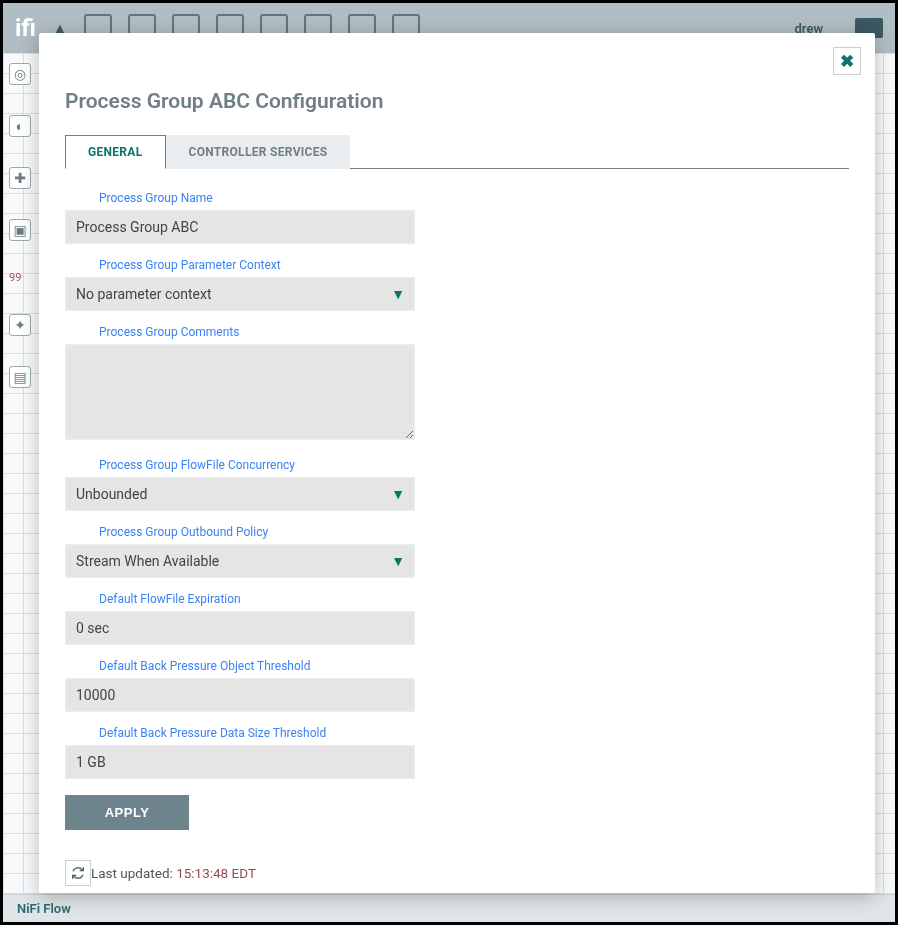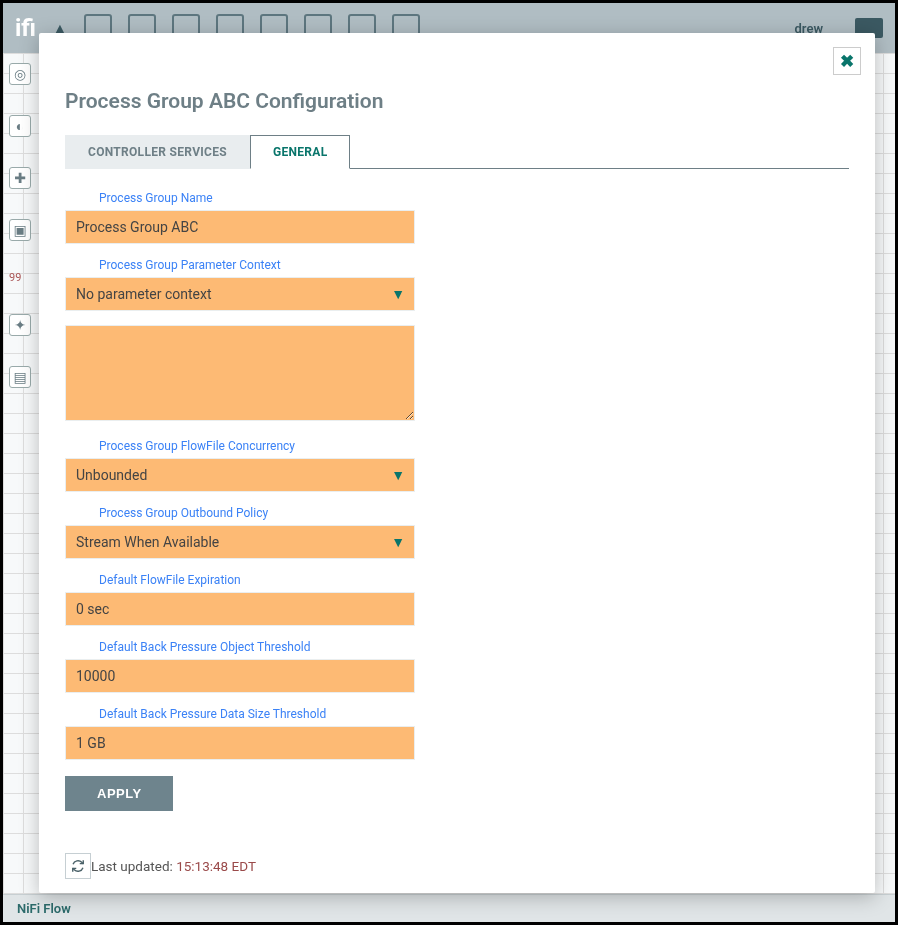--- a/index.html
+++ b/index.html
@@ -115,21 +115,21 @@
   .field { width:350px; }
   .field-label {
     font-size:12px;
     color:#3b82f6;
     margin-bottom:5px;
     display:block;
     margin-left:34px;
   }
   .text-input, .select, .textarea {
     width:100%;
-    background:#fdba74;
+    background:#e5e5e5;
     border:1px solid #eaeeef;
     padding:8px 10px;
     font-size:14px;
     color:#444;
     font-family:inherit;
   }
   .select-wrap { position:relative; }
   .select { appearance:none; cursor:pointer; padding-right:30px; }
   .chevron {
     position:absolute; right:10px; top:50%; transform:translateY(-50%);
@@ -138,21 +138,21 @@
   .textarea { height:96px; resize:both; }
   .apply-btn {
     background:#6e848d;
     color:#fff;
     border:none;
     padding:10px 32px;
     font-size:13px;
     font-weight:600;
     letter-spacing:0.5px;
     cursor:pointer;
-    width:108px;
+    width:124px;
     margin-top:2px;
   }
   .status-row {
     display:flex; align-items:center; 
     font-size:13.5px; color:#555;
     margin-top:auto;
     padding-top:16px;
   }
   .refresh-btn {
     width:26px; height:26px;
@@ -199,40 +199,41 @@
 </div>
 
 <div class="modal">
   <button class="close-btn">
     <span>✖</span>
   </button>
 
   <h1>Process Group ABC Configuration</h1>
 
   <div class="tabs">
+    <div class="tab active">GENERAL</div>
     <div class="tab">CONTROLLER SERVICES</div>
-    <div class="tab active">GENERAL</div>
   </div>
 
   <div class="form-area">
 
     <div class="field">
       <label class="field-label">Process Group Name</label>
       <input class="text-input" value="Process Group ABC" style="">
     </div>
 
     <div class="field">
       <label class="field-label">Process Group Parameter Context</label>
       <div class="select-wrap">
         <div class="select">No parameter context</div>
         <span class="chevron">▼</span>
       </div>
     </div>
 
     <div class="field">
+      <label class="field-label">Process Group Comments</label>
       <textarea class="textarea" style=""></textarea>
     </div>
 
     <div class="field">
       <label class="field-label">Process Group FlowFile Concurrency</label>
       <div class="select-wrap">
         <div class="select">Unbounded</div>
         <span class="chevron">▼</span>
       </div>
     </div>

